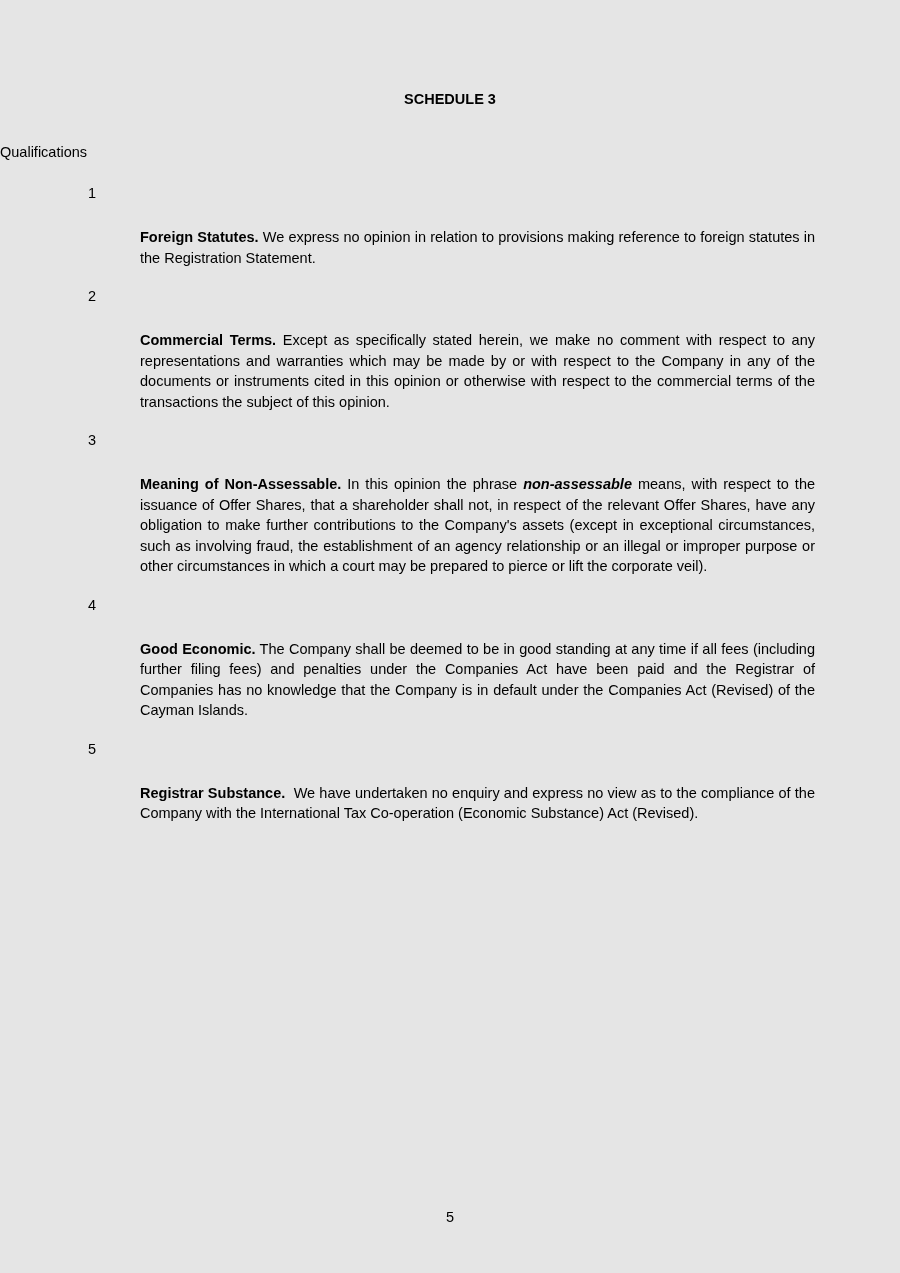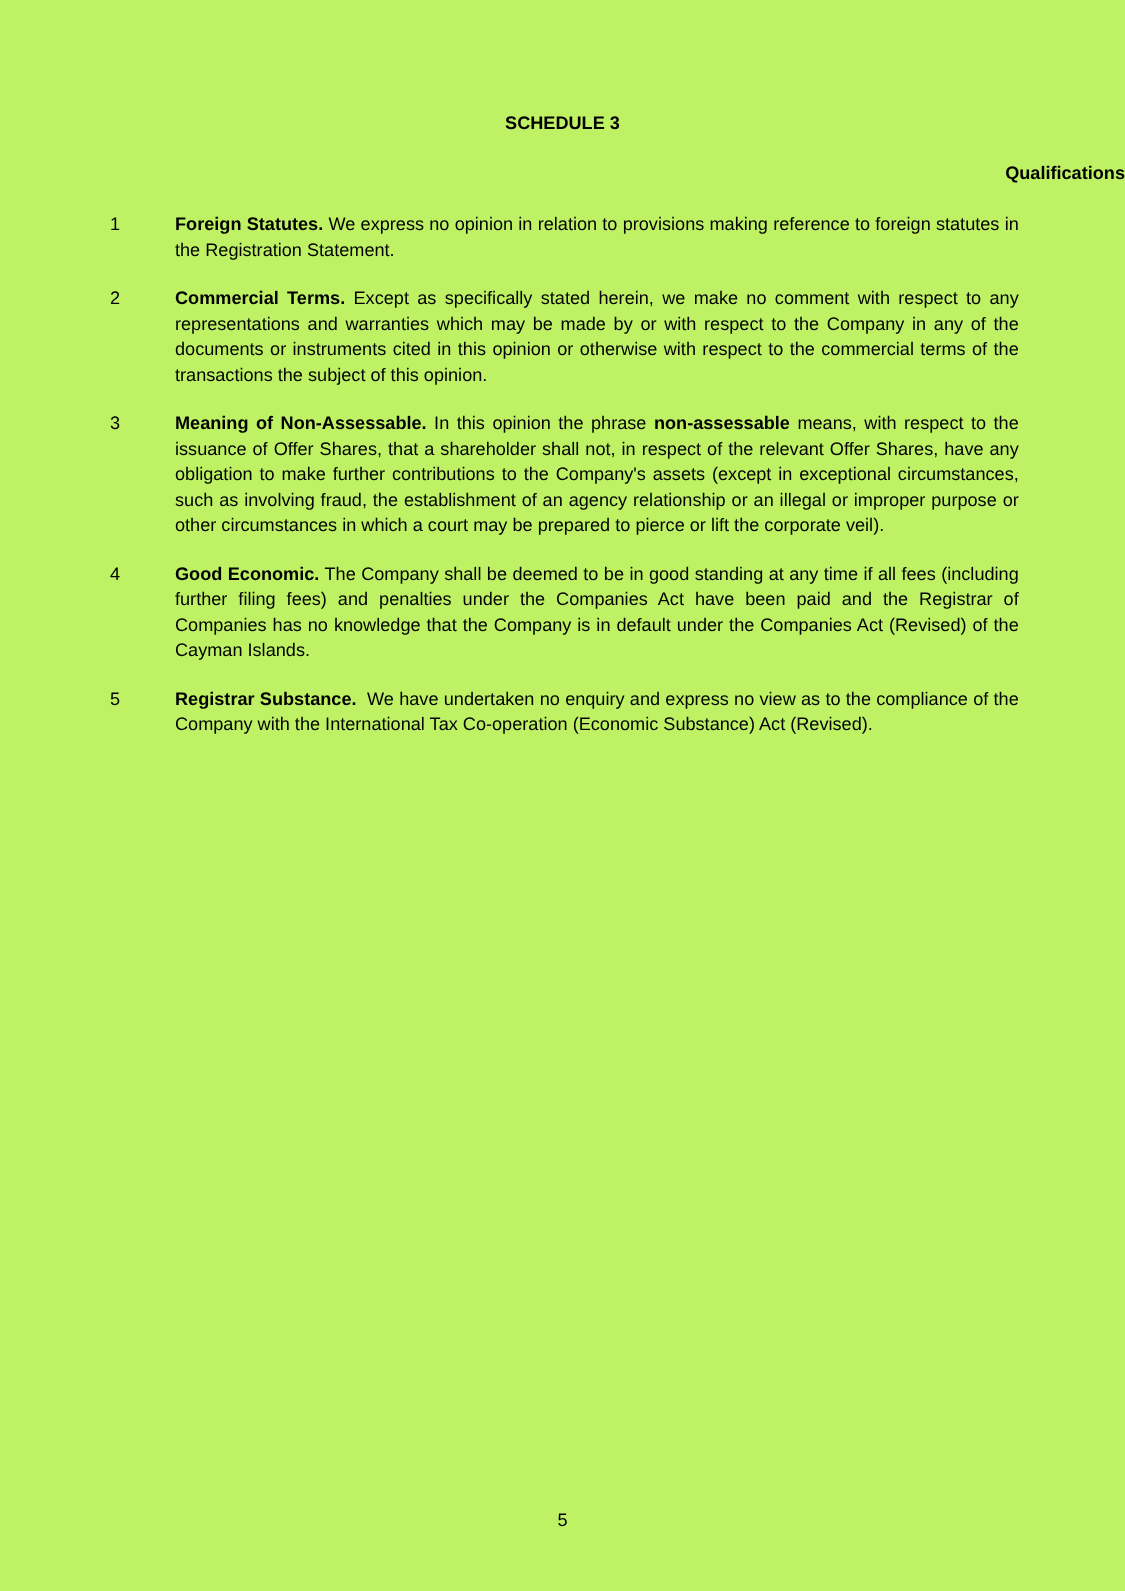--- a/index.html
+++ b/index.html
@@ -11,59 +11,61 @@
   body {
     width: 900px;
     height: 1273px;
     position: relative;
     font-family: "Liberation Sans", sans-serif;
     color: #000000;
   }
   .doc-page {
     position: absolute;
     inset: 0;
-    background: #bef264;
+    background: #e5e5e5;
   }
   .doc-heading {
     padding-top: 89px;
     text-align: center;
     font-size: 14.5px;
     font-weight: bold;
     line-height: 20px;
   }
   .doc-subheading {
-    margin-top: 20px;
-    text-align: right;
+    margin-top: 33px;
+    text-align: left;
     font-size: 14.5px;
-    font-weight: bold;
+    font-weight: normal;
     line-height: 20px;
   }
   .doc-content {
     margin: 21px 85px 0 88px;
   }
   .qual-item {
     display: flex;
     align-items: flex-start;
     font-size: 14.5px;
     line-height: 20.5px;
     margin-bottom: 18px;
   }
   .qual-num {
     flex: 0 0 52px;
     width: 52px;
   }
   .qual-text {
     flex: 1 1 auto;
     text-align: justify;
+    margin-top: 44px;
   }
   .qual-title {
     font-weight: bold;
   }
   .qual-emphasis {
     font-weight: bold;
+    font-style: italic;
   }
   .page-number {
     position: absolute;
     bottom: 46px;
     left: 0;
     width: 100%;
     text-align: center;
     font-size: 14.5px;
     line-height: 20px;
   }

